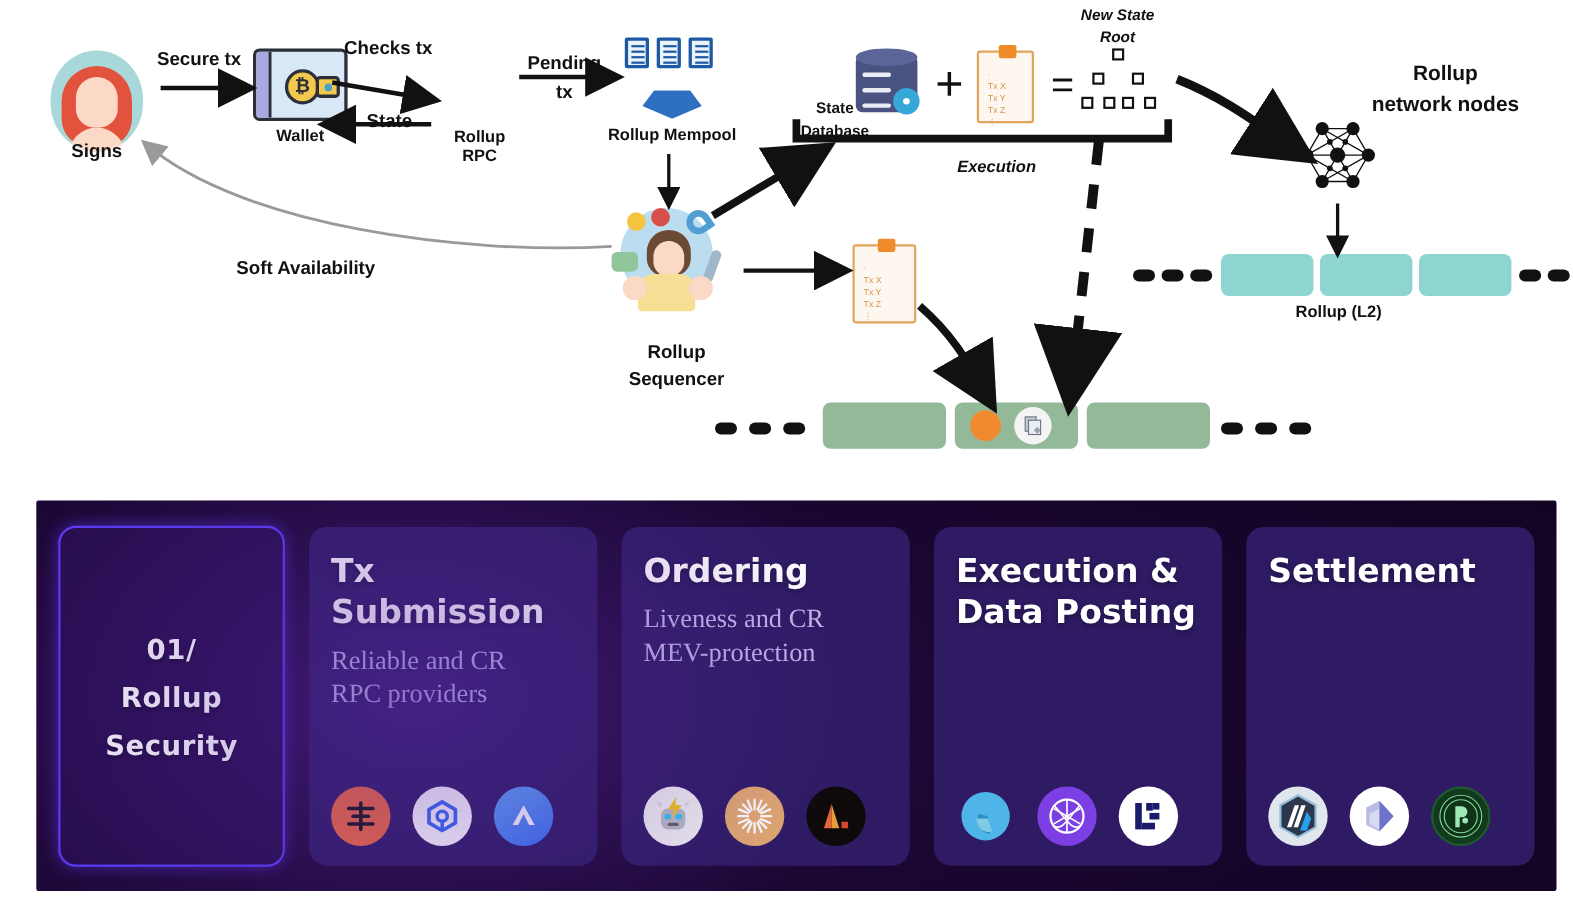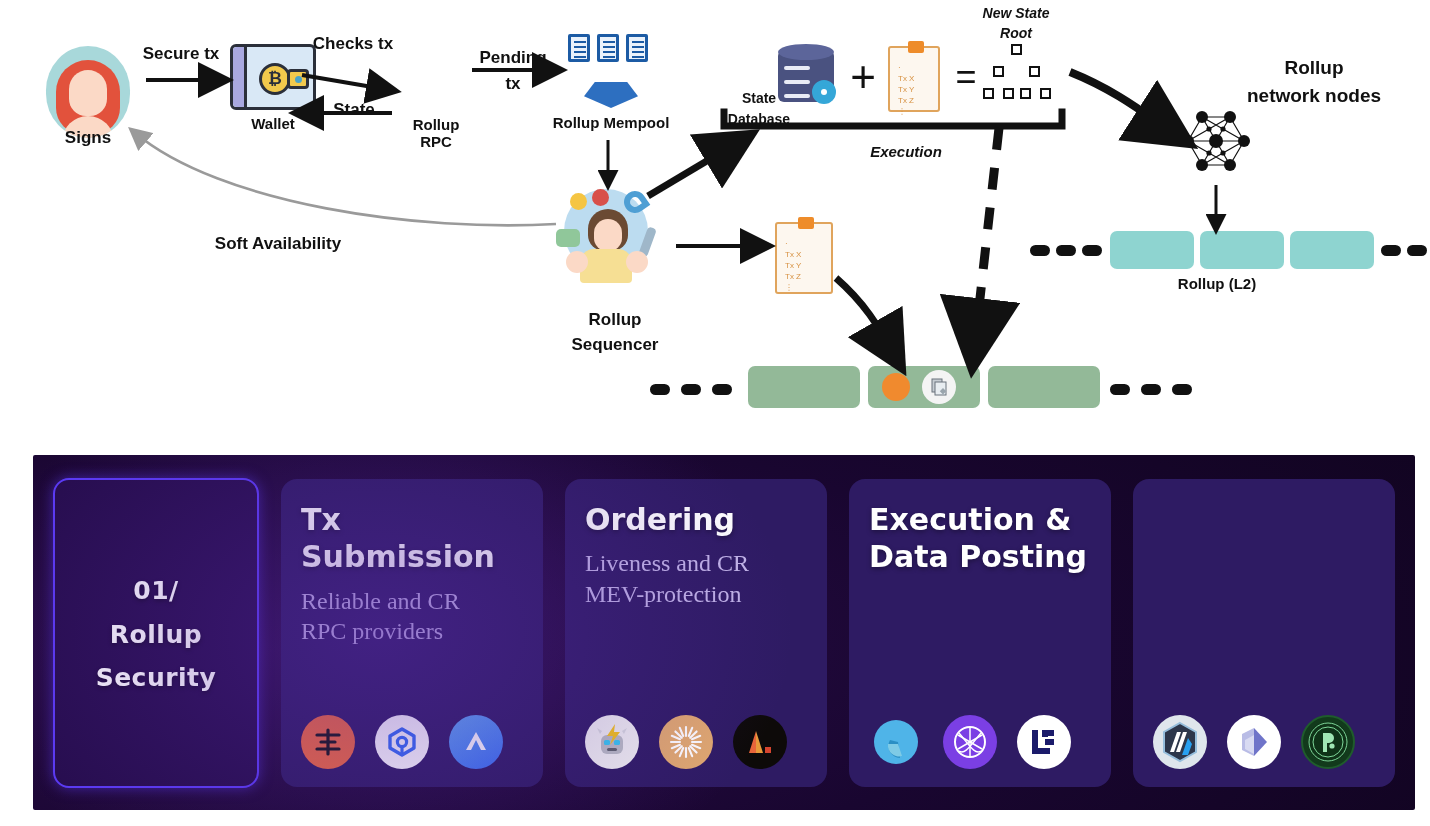--- a/index.html
+++ b/index.html
@@ -423,20 +423,21 @@
               <rect x="10" y="22" width="12" height="6" fill="#1b1b6b"></rect>
               <rect x="14" y="4" width="6" height="7" fill="#1b1b6b"></rect>
               <rect x="20" y="4" width="6" height="6" fill="#1b1b6b"></rect>
               <rect x="17" y="13" width="9" height="6" fill="#1b1b6b"></rect>
             </svg>
           </div>
         </div>
       </div>
 
       <div class="card topic">
+        <div class="c-title">Settlement</div>
         <div class="c-logos">
           <div class="logo" style="background:#dfe6ec;">
             <svg width="46" height="46" viewBox="0 0 46 46">
               <path d="M23 4 L39 13 V33 L23 42 L7 33 V13 Z" fill="#2d374b" stroke="#96bedc" stroke-width="2"></path>
               <path d="M20 13 L13 33 h4 l7 -20 z" fill="#ffffff"></path>
               <path d="M26 13 L19 33 h4 l7 -20 z" fill="#ffffff"></path>
               <path d="M31 19 L25 36 h6 l4 -11 z" fill="#28a0f0"></path>
             </svg>
           </div>
           <div class="logo" style="background:#ffffff;">

